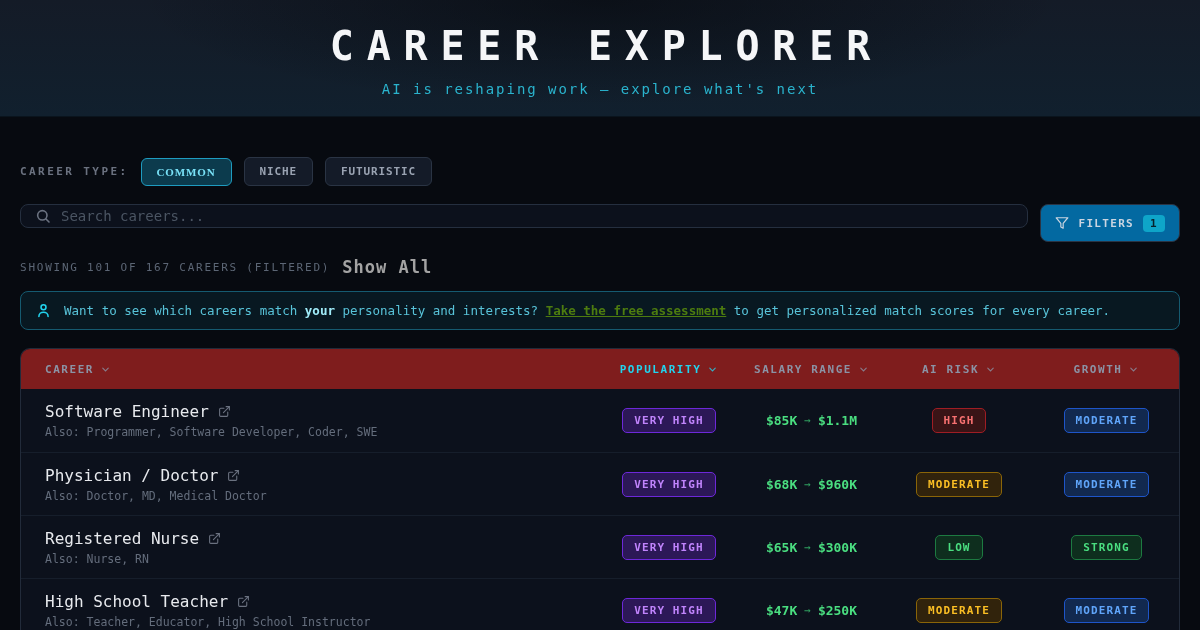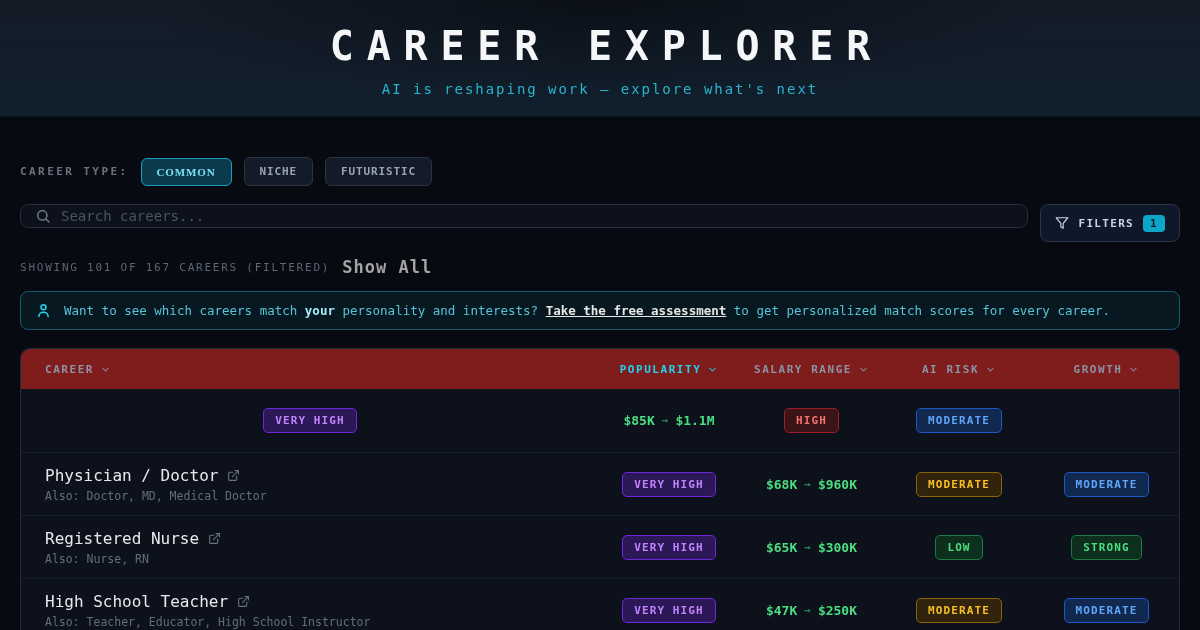--- a/index.html
+++ b/index.html
@@ -36,38 +36,38 @@
     flex:1; height:24px; display:flex; align-items:center; gap:10px;
     background:#0c111c; border:1px solid #252f3f; border-radius:8px; padding:0 14px;
   }
   .search-box input {
     flex:1; background:transparent; border:none; outline:none;
     font-family:inherit; font-size:14px; color:#cbd5e1;
   }
   .search-box input::placeholder { color:#4b5563; }
   .filters-btn {
     height:38px; display:flex; align-items:center; gap:9px; padding:0 14px;
-    background:#0f172a; border:1px solid #2a3444; border-radius:8px; cursor:pointer;
+    background:#0369a1; border:1px solid #2a3444; border-radius:8px; cursor:pointer;
     font-family:inherit; font-size:11px; font-weight:700; letter-spacing:0.12em; color:#cbd5e1;
   }
   .filters-count {
     background:#0ea5c9; color:#07222c; font-size:11px; font-weight:700;
     padding:2px 7px; border-radius:4px;
   }
   .results-row { margin-top:15px; display:flex; align-items:center; gap:12px; }
   .results-text { font-size:11px; letter-spacing:0.16em; color:#5c6675; }
   .show-all { font-size:17px; font-weight:700; letter-spacing:0.06em; color:#a3a3a3; cursor:pointer; text-decoration:none; }
   
   .banner {
     margin-top:14px; display:flex; align-items:center; gap:12px;
     background:#081821; border:1px solid #155a70; border-radius:8px;
     padding:10px 14px; font-size:12.5px; color:#58c3d9;
   }
   .banner b { color:#9feaf7; }
-  .banner a { color:#e5e5e5; font-weight:700; text-decoration:underline;text-align:center; }
+  .banner a { color:#4d7c0f; font-weight:700; text-decoration:underline;text-align:center; }
   
   .table-wrap {
     margin-top:18px; border:1px solid #222b3a; border-radius:10px 10px 0 0;
     border-bottom:none; background:#0c111c; overflow:hidden;
   }
   .grid-row { display:grid; grid-template-columns:1fr 140px 145px 150px 145px; align-items:center; }
   .thead { background:#7f1d1d; height:40px; }
   .th {
     display:flex; align-items:center; gap:6px; font-size:11px; font-weight:700;
     letter-spacing:0.14em; color:#8b93a5; cursor:pointer;
@@ -186,114 +186,127 @@
         <span>GROWTH</span>
         <span class="icon-link">
             <svg width="11" height="11" viewBox="0 0 24 24" fill="none" stroke="#8b93a5" stroke-width="2.4" stroke-linecap="round">
               <polyline points="6 9 12 15 18 9"></polyline>
             </svg>
           </span>
       </div>
     </div>
     <div>
   <div class="grid-row trow">
-    <div class="cell-center">
-            <span class="badge badge-purple">VERY HIGH</span>
-          </div>
-    <div class="cell-center">
-      <span class="salary">
-        <span>$85K</span>
-        <span class="arrow">→</span>
-        <span>$1.1M</span>
-      </span>
-    </div>
-    <div class="cell-center">
-            <span class="badge badge-red">HIGH</span>
-          </div>
-    <div class="cell-center">
-            <span class="badge badge-blue">MODERATE</span>
-          </div>
-  </div>
-
-  <div class="grid-row trow">
     <div class="career-cell">
       <div class="career-name">
-        <span>Physician / Doctor</span>
+        <span>Software Engineer</span>
         <span class="icon-link">
           <svg width="13" height="13" viewBox="0 0 24 24" fill="none" stroke="#6b7280" stroke-width="2" stroke-linecap="round" stroke-linejoin="round">
             <path d="M18 13v6a2 2 0 0 1-2 2H5a2 2 0 0 1-2-2V8a2 2 0 0 1 2-2h6"></path>
             <polyline points="15 3 21 3 21 9"></polyline>
             <line x1="10" y1="14" x2="21" y2="3"></line>
           </svg>
         </span>
       </div>
-      <div class="career-also">Also: Doctor, MD, Medical Doctor</div>
+      <div class="career-also">Also: Programmer, Software Developer, Coder, SWE</div>
     </div>
     <div class="cell-center">
             <span class="badge badge-purple">VERY HIGH</span>
           </div>
     <div class="cell-center">
       <span class="salary">
-        <span>$68K</span>
+        <span>$85K</span>
         <span class="arrow">→</span>
-        <span>$960K</span>
-      </span>
-    </div>
-    <div class="cell-center">
-            <span class="badge badge-amber">MODERATE</span>
+        <span>$1.1M</span>
+      </span>
+    </div>
+    <div class="cell-center">
+            <span class="badge badge-red">HIGH</span>
           </div>
     <div class="cell-center">
             <span class="badge badge-blue">MODERATE</span>
           </div>
   </div>
 
   <div class="grid-row trow">
     <div class="career-cell">
       <div class="career-name">
-        <span>Registered Nurse</span>
+        <span>Physician / Doctor</span>
         <span class="icon-link">
           <svg width="13" height="13" viewBox="0 0 24 24" fill="none" stroke="#6b7280" stroke-width="2" stroke-linecap="round" stroke-linejoin="round">
             <path d="M18 13v6a2 2 0 0 1-2 2H5a2 2 0 0 1-2-2V8a2 2 0 0 1 2-2h6"></path>
             <polyline points="15 3 21 3 21 9"></polyline>
             <line x1="10" y1="14" x2="21" y2="3"></line>
           </svg>
         </span>
       </div>
-      <div class="career-also">Also: Nurse, RN</div>
+      <div class="career-also">Also: Doctor, MD, Medical Doctor</div>
     </div>
     <div class="cell-center">
             <span class="badge badge-purple">VERY HIGH</span>
           </div>
     <div class="cell-center">
       <span class="salary">
-        <span>$65K</span>
+        <span>$68K</span>
         <span class="arrow">→</span>
-        <span>$300K</span>
-      </span>
-    </div>
-    <div class="cell-center">
-            <span class="badge badge-green">LOW</span>
-          </div>
-    <div class="cell-center">
-            <span class="badge badge-green">STRONG</span>
+        <span>$960K</span>
+      </span>
+    </div>
+    <div class="cell-center">
+            <span class="badge badge-amber">MODERATE</span>
+          </div>
+    <div class="cell-center">
+            <span class="badge badge-blue">MODERATE</span>
           </div>
   </div>
 
   <div class="grid-row trow">
     <div class="career-cell">
       <div class="career-name">
-        <span>High School Teacher</span>
+        <span>Registered Nurse</span>
         <span class="icon-link">
           <svg width="13" height="13" viewBox="0 0 24 24" fill="none" stroke="#6b7280" stroke-width="2" stroke-linecap="round" stroke-linejoin="round">
             <path d="M18 13v6a2 2 0 0 1-2 2H5a2 2 0 0 1-2-2V8a2 2 0 0 1 2-2h6"></path>
             <polyline points="15 3 21 3 21 9"></polyline>
             <line x1="10" y1="14" x2="21" y2="3"></line>
           </svg>
         </span>
       </div>
+      <div class="career-also">Also: Nurse, RN</div>
+    </div>
+    <div class="cell-center">
+            <span class="badge badge-purple">VERY HIGH</span>
+          </div>
+    <div class="cell-center">
+      <span class="salary">
+        <span>$65K</span>
+        <span class="arrow">→</span>
+        <span>$300K</span>
+      </span>
+    </div>
+    <div class="cell-center">
+            <span class="badge badge-green">LOW</span>
+          </div>
+    <div class="cell-center">
+            <span class="badge badge-green">STRONG</span>
+          </div>
+  </div>
+
+  <div class="grid-row trow">
+    <div class="career-cell">
+      <div class="career-name">
+        <span>High School Teacher</span>
+        <span class="icon-link">
+          <svg width="13" height="13" viewBox="0 0 24 24" fill="none" stroke="#6b7280" stroke-width="2" stroke-linecap="round" stroke-linejoin="round">
+            <path d="M18 13v6a2 2 0 0 1-2 2H5a2 2 0 0 1-2-2V8a2 2 0 0 1 2-2h6"></path>
+            <polyline points="15 3 21 3 21 9"></polyline>
+            <line x1="10" y1="14" x2="21" y2="3"></line>
+          </svg>
+        </span>
+      </div>
       <div class="career-also">Also: Teacher, Educator, High School Instructor</div>
     </div>
     <div class="cell-center">
             <span class="badge badge-purple">VERY HIGH</span>
           </div>
     <div class="cell-center">
       <span class="salary">
         <span>$47K</span>
         <span class="arrow">→</span>
         <span>$250K</span>

